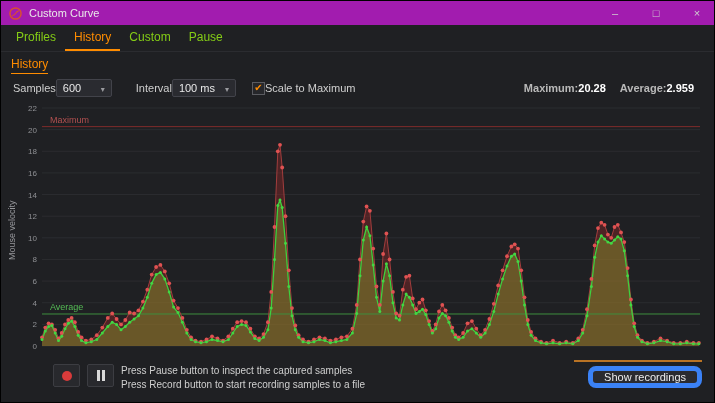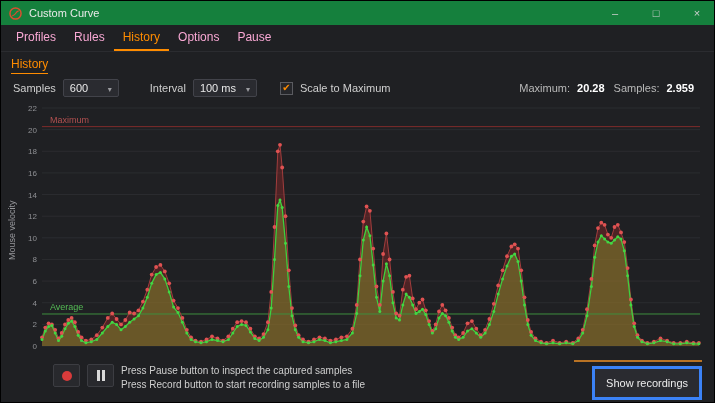--- a/index.html
+++ b/index.html
@@ -3,56 +3,56 @@
 <meta charset="utf-8">
 <style>
   * { box-sizing: border-box; margin: 0; padding: 0; }
   html,body { width:715px; height:403px; overflow:hidden; }
   body {
     background:#1f2023; color:#d6d6d6;
     font-family:"Liberation Sans", sans-serif;
     position:relative; border:1px solid #000;
   }
   
-  .titlebar { height:24px; background:#15803d; display:flex; align-items:center; padding-left:8px; gap:7px; }
+  .titlebar { height:24px; background:#a21caf; display:flex; align-items:center; padding-left:8px; gap:7px; }
   .logo { width:13px; height:13px; flex:0 0 auto; }
   .win-title { font-size:11px; color:#e9e9e9; }
   .tb-spacer { flex:1; }
   .win-btn { width:34px; height:24px; display:flex; align-items:center; justify-content:center; font-size:11px; color:#cfcfcf; cursor:default; }
   
   .menubar { height:27px; display:flex; align-items:stretch; padding:0 6px; border-bottom:1px solid #2b2c30; background:#1f2023; }
-  .menu-item { display:flex; align-items:center; padding:0 9px; font-size:12px; color:#f9a8d4; border-bottom:2px solid transparent; }
+  .menu-item { display:flex; align-items:center; padding:0 9px; font-size:12px; color:#84cc16; border-bottom:2px solid transparent; }
   .menu-item.active { color:#ff8c00; border-bottom-color:#ff8c00; }
   
   .page-header { display:inline-block; margin:5px 0 0 10px; font-size:12px; color:#ff8c00; padding-bottom:2px; border-bottom:1px solid #ff8c00; }
   
-  .toolbar { display:flex; align-items:center; padding:5px 12px 3px 12px; font-size:11px; gap:7px; color:#cfcfcf; }
+  .toolbar { display:flex; align-items:center; padding:5px 12px 3px 12px; font-size:11px; color:#cfcfcf; }
   .select-box { display:inline-flex; align-items:flex-end; justify-content:space-between; gap:10px;
     background:#2a2b30; border:1px solid #42434a; border-radius:2px; padding:2px 6px; min-width:56px;
     font-size:11px; color:#e8e8e8; }
   .chev { font-size:8px; color:#9a9b9f; }
   .checkbox { width:13px; height:13px; background:#26272b; border:1px solid #5a5b60; display:flex; align-items:center; justify-content:center; margin-left:16px; }
   .checkbox .check { color:#ff8c00; font-size:10px; line-height:10px; }
   .tbar-spacer { flex:1; }
-  .stat-label { color:#b9b9b9; }
-  .stat-value { color:#ffffff; font-weight:bold; margin-right:2px; }
+  .stat-label { color:#b9b9b9;font-weight:bold; }
+  .stat-value { color:#ffffff; font-weight:bold; margin-right:14px; }
   .stat-value.last { margin-right:8px; }
   
   .chart-wrap { display:flex; margin:2px 8px 0 4px; height:256px; }
   .ylabel { writing-mode:vertical-rl; transform:rotate(180deg); font-size:9px; color:#96979b; display:flex; align-items:center; justify-content:center; width:13px; }
   .chart-wrap svg { flex:1; height:100%; }
   
   .footer { position:relative; display:flex; align-items:flex-start; gap:7px; margin:6px 12px 0 52px; }
   .sq-btn { width:27px; height:23px; background:#28292d; border:1px solid #3c3d42; border-radius:2px; display:flex; align-items:center; justify-content:center; gap:2px; }
   .record-dot { width:10px; height:10px; border-radius:50%; background:#d83b3b; }
   .pause-bar { width:3px; height:11px; background:#d9d9d9; }
   .hint-lines { font-size:10px; line-height:14px; color:#cfcfcf; padding-top:0; }
   .footer-right { position:absolute; right:0; top:-4px; display:flex; flex-direction:column; align-items:flex-end; gap:4px; }
   .orange-line { width:128px; height:2px; background:#b97324; }
-  .show-rec-btn { padding:8px 11px; background:#2a2b30; border:3px solid #3b82f6; border-radius:0; font-size:11px; color:#ececec; }
+  .show-rec-btn { padding:0 11px; background:#2a2b30; border:5px solid #3b82f6; border-radius:8px; font-size:11px; color:#ececec; }
 </style>
 </head>
 <body>
 
 
 
 
 <div class="titlebar">
   <svg class="logo" viewBox="0 0 14 14">
     <circle cx="7" cy="7" r="6" fill="none" stroke="#d94f30" stroke-width="1.6"></circle>
@@ -61,23 +61,22 @@
   <span class="win-title">Custom Curve</span>
   <span class="tb-spacer"></span>
   <span class="win-btn">–</span>
   <span class="win-btn">□</span>
   <span class="win-btn">×</span>
 </div>
 
 
 <div class="menubar">
   <div class="menu-item">Profiles</div>
-  <div class="menu-item">Rules</div>
   <div class="menu-item active">History</div>
-  <div class="menu-item">Options</div>
+  <div class="menu-item">Custom</div>
   <div class="menu-item">Pause</div>
 </div>
 
 
 <div class="page-header">History</div>
 
 
 <div class="toolbar">
   <span>Samples</span>
   <div class="select-box">
@@ -89,21 +88,21 @@
     <span>100 ms</span>
     <span class="chev">▾</span>
   </div>
   <div class="checkbox">
     <span class="check">✔</span>
   </div>
   <span>Scale to Maximum</span>
   <span class="tbar-spacer"></span>
   <span class="stat-label">Maximum:</span>
   <span class="stat-value">20.28</span>
-  <span class="stat-label">Samples:</span>
+  <span class="stat-label">Average:</span>
   <span class="stat-value last">2.959</span>
 </div>
 
 
 <div class="chart-wrap">
   <div class="ylabel">Mouse velocity</div>
   <svg id="plot" preserveAspectRatio="none" viewBox="0 0 688 256">
       <line x1="24" x2="682" y1="244" y2="244" stroke="#2b2c30" stroke-width="1"></line>
       <text x="19" y="247" fill="#8f9094" font-size="8" text-anchor="end" font-family="Liberation Sans, sans-serif">0</text>
       <line x1="24" x2="682" y1="222.36363636363635" y2="222.36363636363635" stroke="#2b2c30" stroke-width="1"></line>

